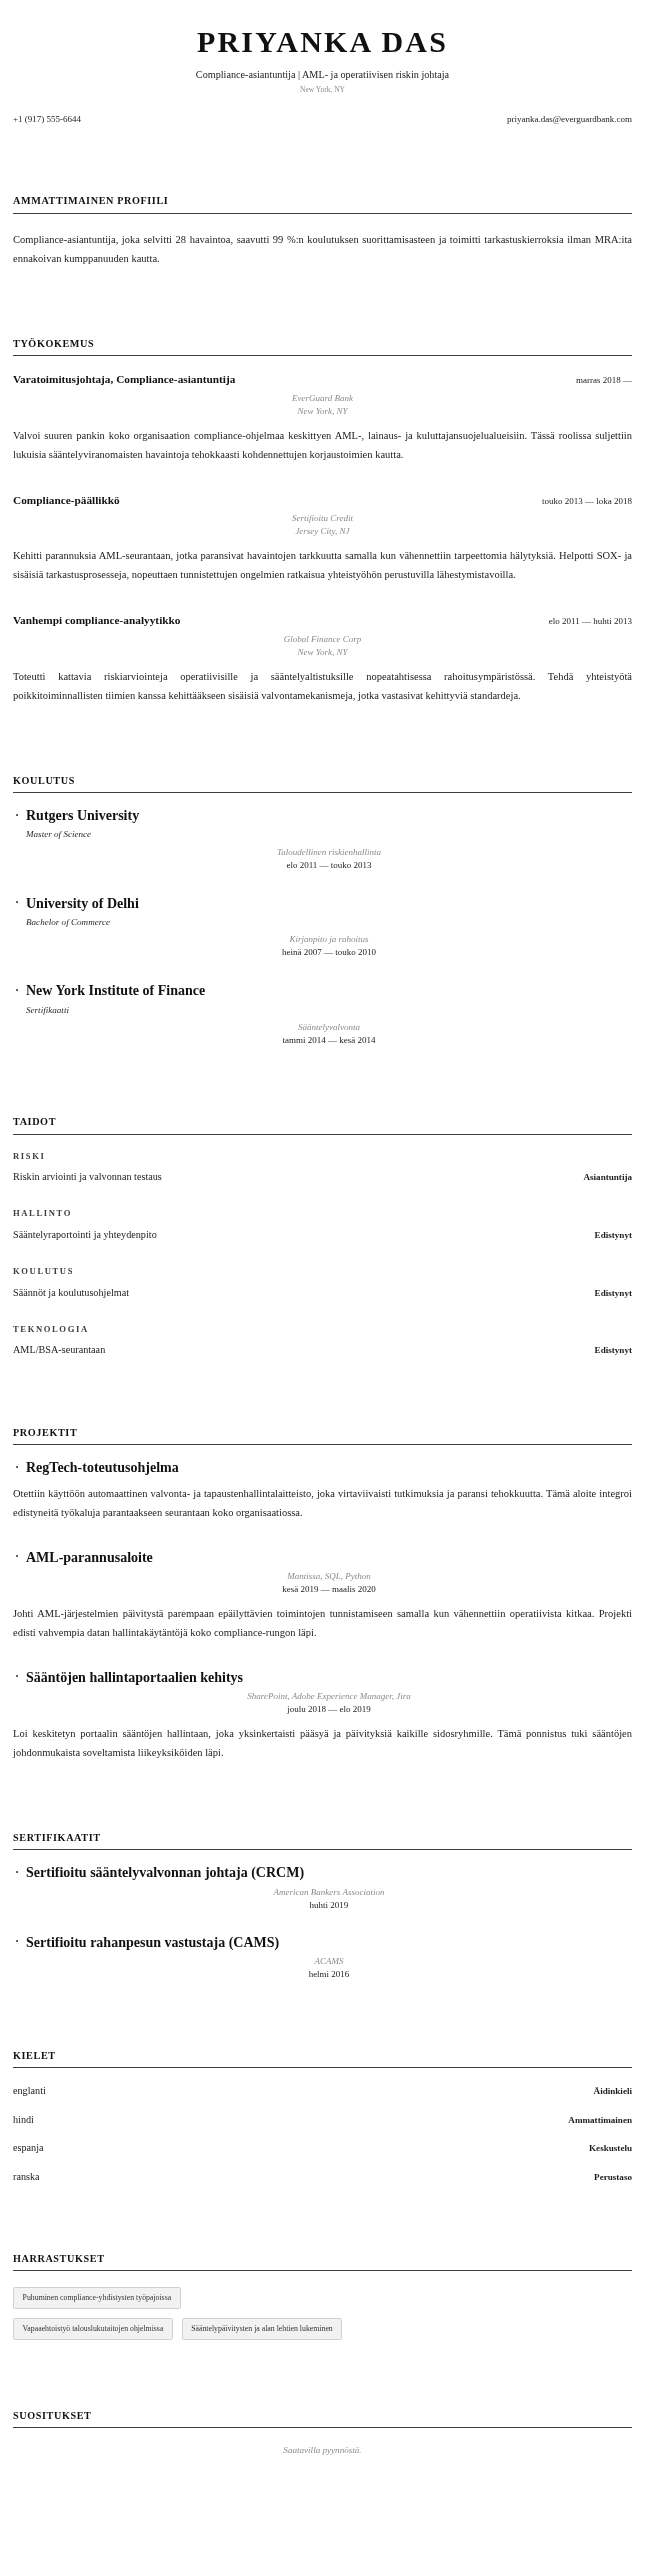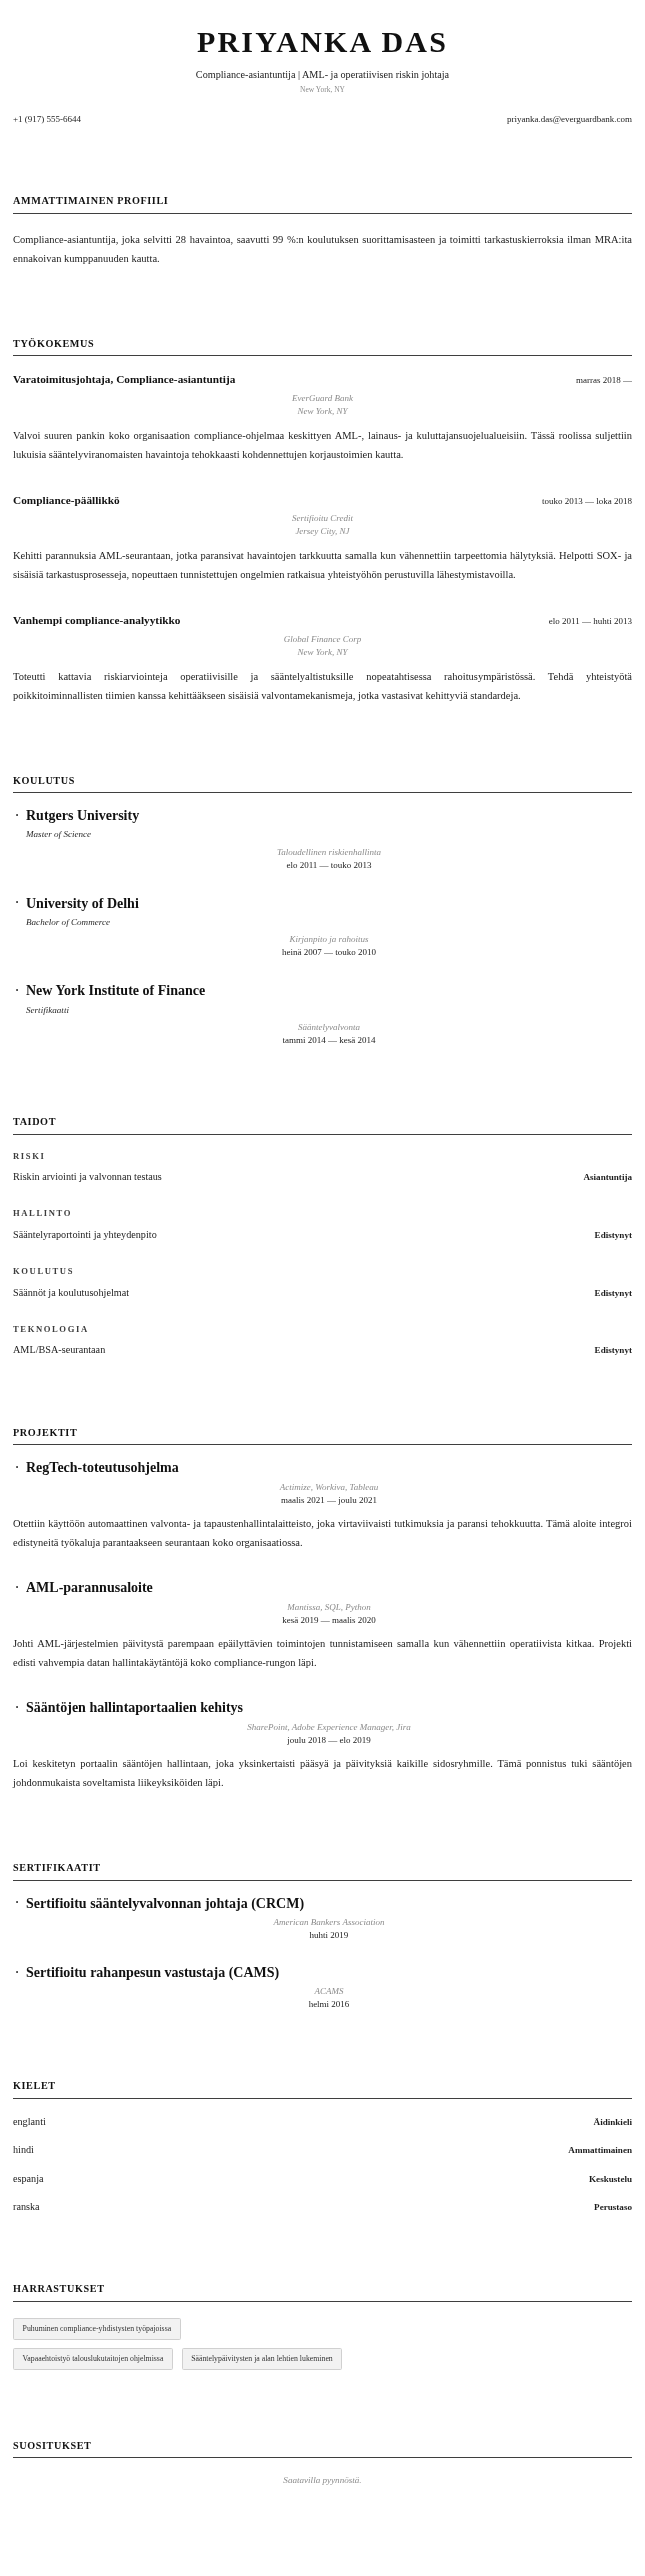--- a/index.html
+++ b/index.html
@@ -228,25 +228,20 @@
 
   <section class="section">
     <h2 class="section-heading">PROJEKTIT</h2>
     <hr class="section-rule">
     <div class="section-body">
 
       <article class="project">
         <div class="bulleted">
           <span class="bullet">•</span>
           <h3 class="entry-title">RegTech-toteutusohjelma</h3>
-          <div class="meta-row">
-            <span class="italic-gray">Actimize, Workiva, Tableau</span>
-            <span class="leader"></span>
-            <span class="dates">maalis 2021 — joulu 2021</span>
-          </div>
         </div>
         <p class="para">Otettiin käyttöön automaattinen valvonta- ja tapaustenhallintalaitteisto, joka virtaviivaisti tutkimuksia ja paransi tehokkuutta. Tämä aloite integroi edistyneitä työkaluja parantaakseen seurantaan koko organisaatiossa.</p>
       </article>
 
       <article class="project">
         <div class="bulleted">
           <span class="bullet">•</span>
           <h3 class="entry-title">AML-parannusaloite</h3>
           <div class="meta-row">
             <span class="italic-gray">Mantissa, SQL, Python</span>

